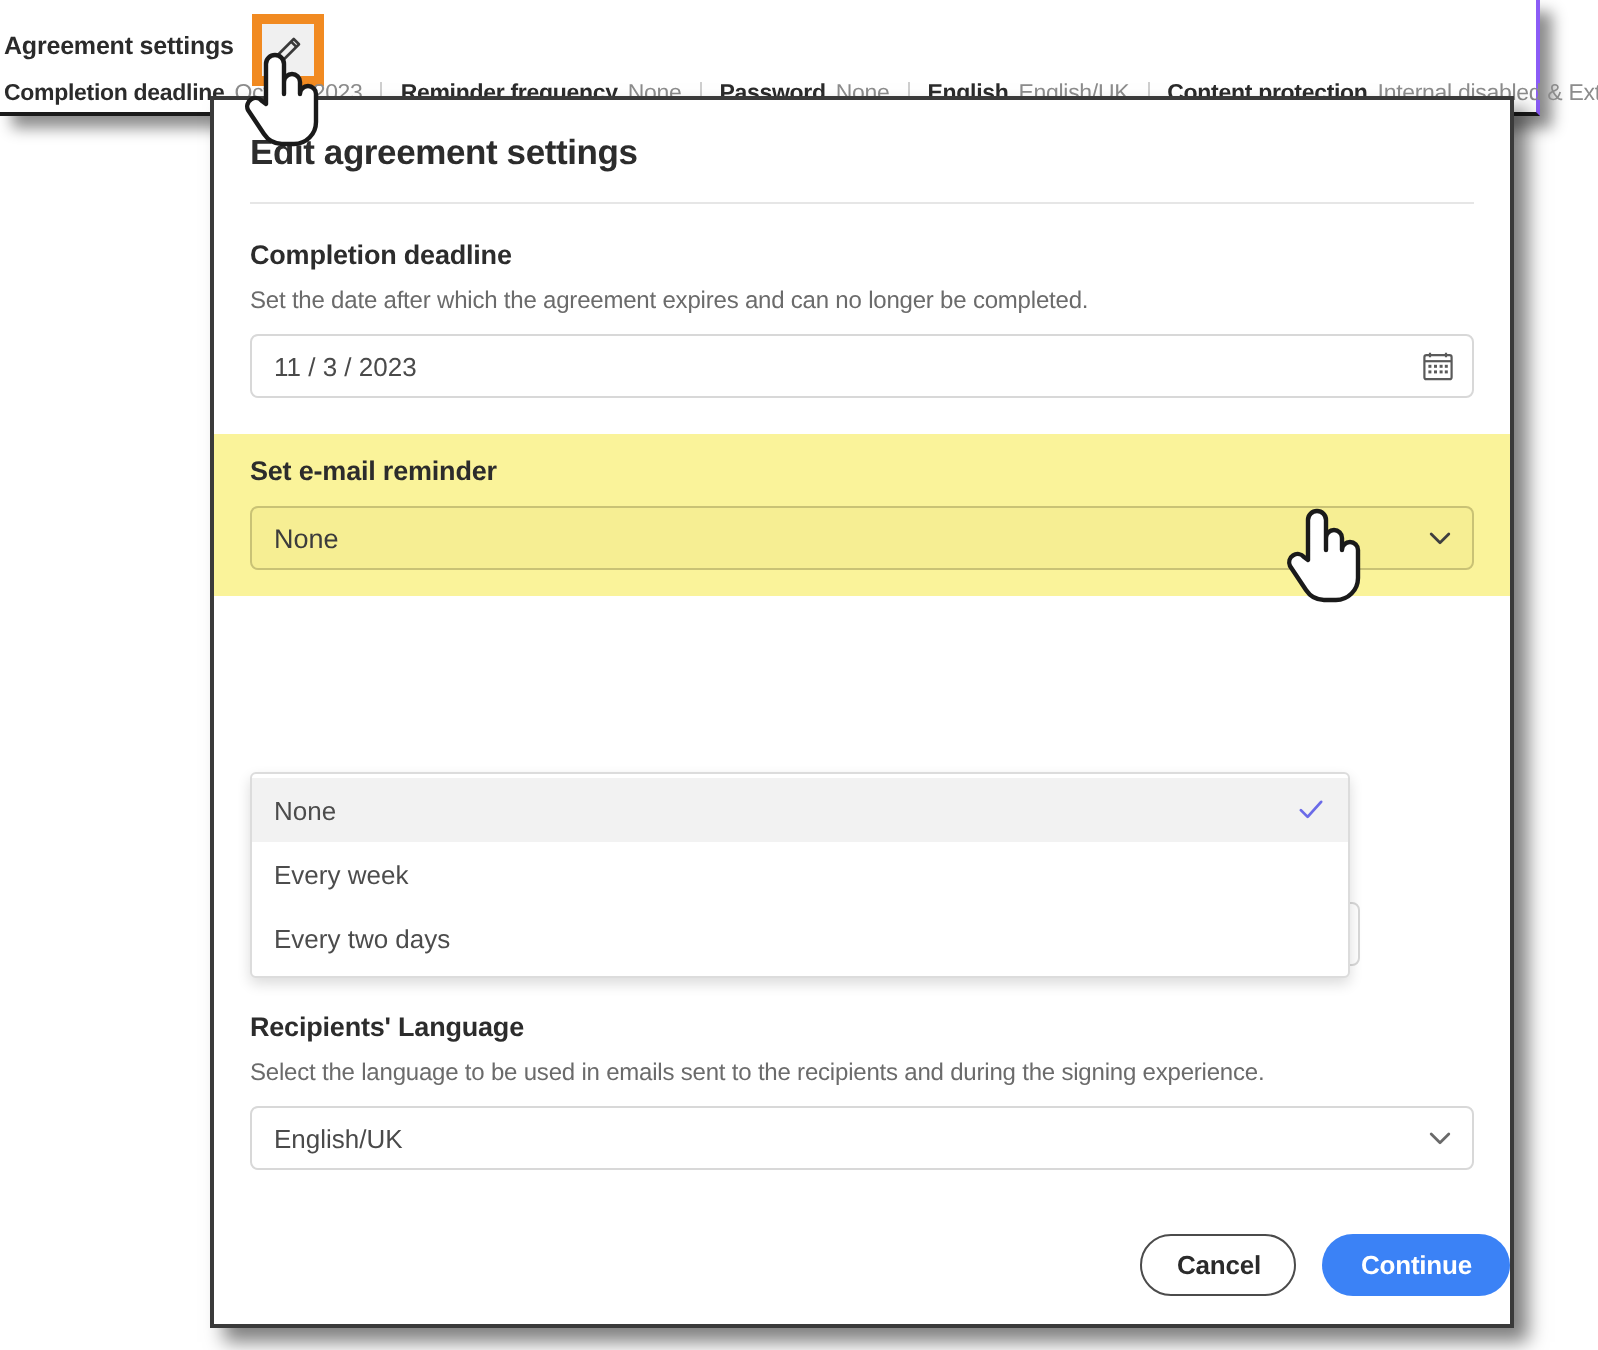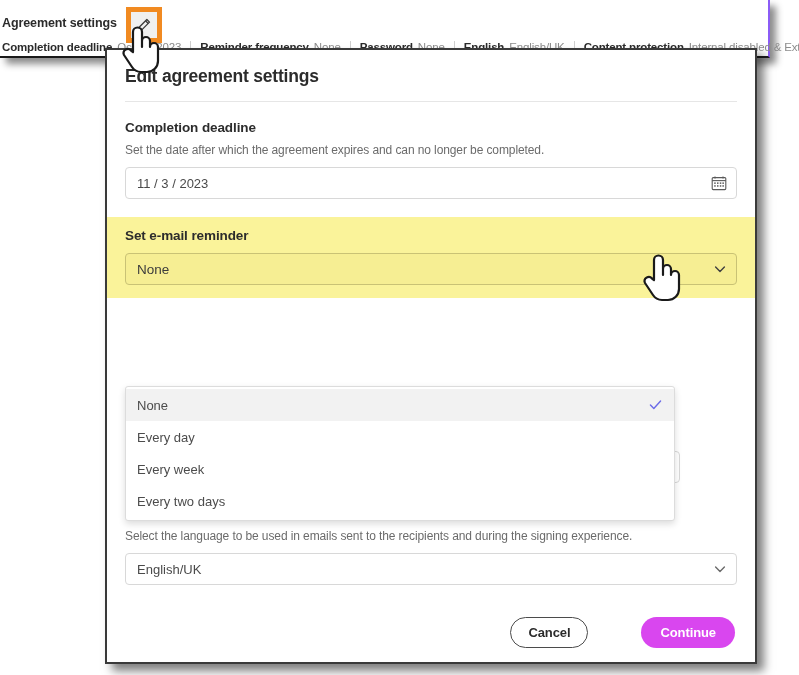--- a/index.html
+++ b/index.html
@@ -230,21 +230,20 @@
   
   #footer {
     position: absolute;
     left: 0;
     right: 0;
     bottom: 14px;
     display: flex;
     justify-content: flex-end;
     align-items: center;
     gap: 13px;
-    padding-right: 20px;
   }
   #cancel-btn {
     height: 31px;
     min-width: 78px;
     padding: 0 17px;
     border: 1.5px solid #4b4b4b;
     border-radius: 16px;
     background: #ffffff;
     color: #2b2b2b;
     font-size: 13px;
@@ -252,28 +251,27 @@
     font-family: "Liberation Sans", sans-serif;
     cursor: pointer;
     letter-spacing: -0.1px;
   }
   #continue-btn {
     height: 31px;
     min-width: 92px;
     padding: 0 19px;
     border: none;
     border-radius: 16px;
-    background: #d946ef;
+    background: #3b82f6;
     color: #ffffff;
     font-size: 13px;
     font-weight: bold;
     font-family: "Liberation Sans", sans-serif;
     cursor: pointer;
     letter-spacing: -0.1px;
-    margin-left: 40px;
   }
 
   
   .hand-cursor { position: absolute; z-index: 40; pointer-events: none; }
   #cursor-banner { left: 118px; top: 22px; }
   #cursor-dropdown { left: 639px; top: 250px; }
 </style>
 </head>
 <body>
 
@@ -356,23 +354,20 @@
     <div id="dropdown">
       <div class="dd-item selected">
         <span>None</span>
         <span class="dd-check">
           <svg width="15" height="15" viewBox="0 0 16 16">
             <path d="M2.6 8.6 L6.2 12.2 L13.4 4.2" fill="none" stroke="#6B6BE8" stroke-width="1.5" stroke-linecap="round" stroke-linejoin="round"></path>
           </svg>
         </span>
       </div>
       <div class="dd-item">
-        <span>Every day</span>
-      </div>
-      <div class="dd-item">
         <span>Every week</span>
       </div>
       <div class="dd-item">
         <span>Every two days</span>
       </div>
     </div>
 
     <div id="dual-row">
       <div class="field">
         <span class="field-text">Disabled</span>

